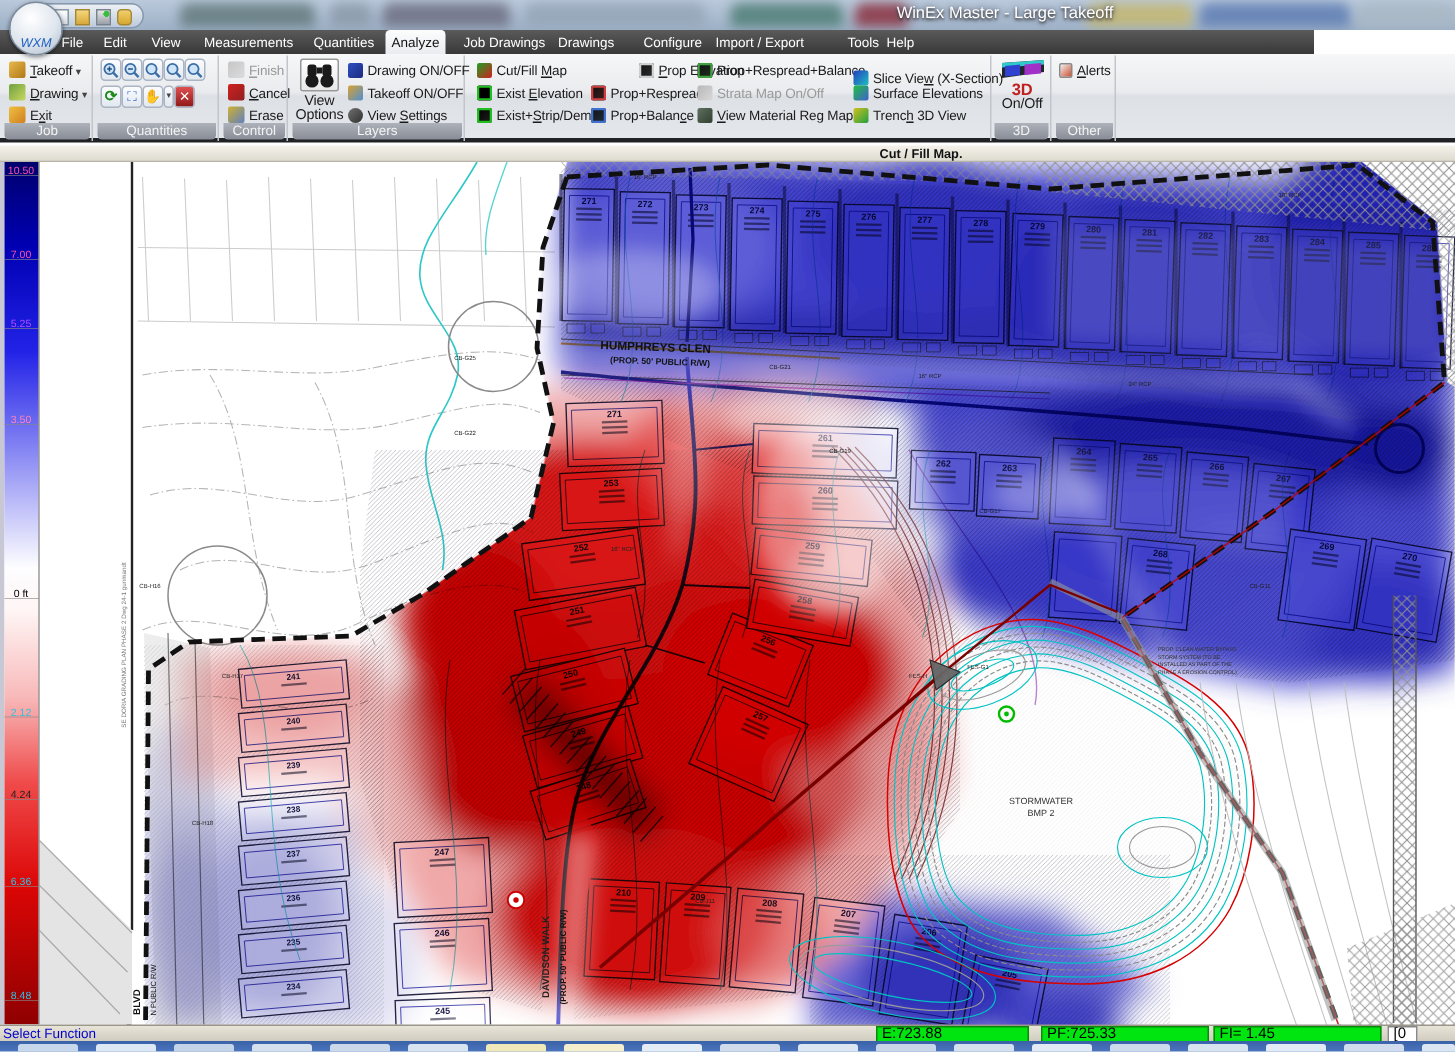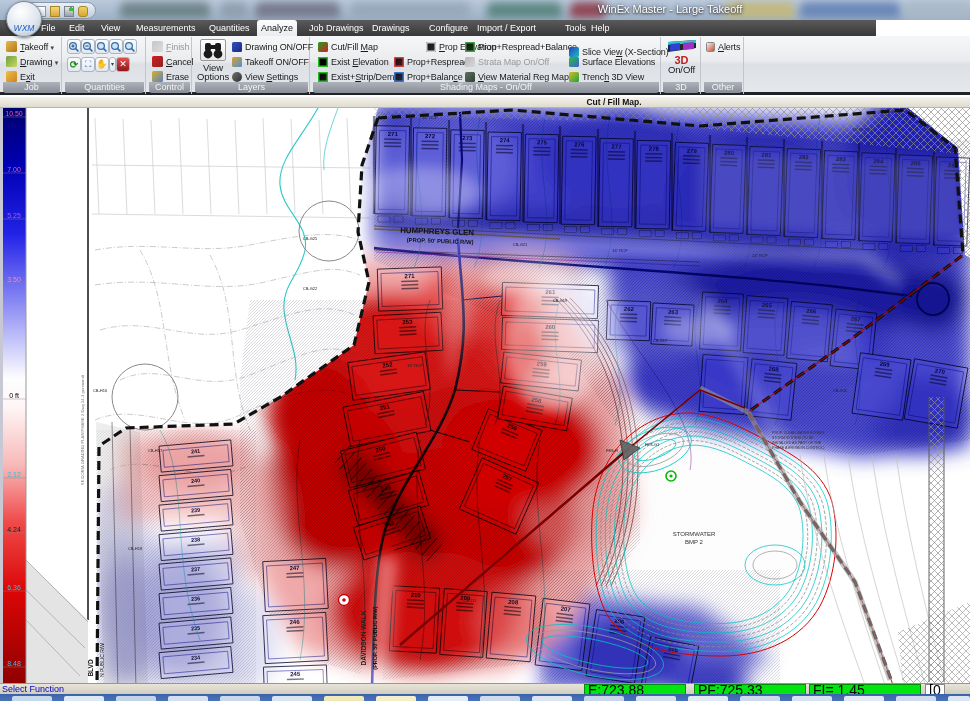--- a/index.html
+++ b/index.html
@@ -19,21 +19,21 @@
 .rrow .ic{display:inline-block;vertical-align:-2px;margin-right:3px;border-radius:1.5px;}
 .dd{font-size:7px;color:#444;}
 .glbl{position:absolute;left:0;right:1px;bottom:1px;height:11px;line-height:11px;text-align:center;font-size:9px;color:#f4f4f4;background:linear-gradient(180deg,#aeb2ba,#878c96);border-radius:0 0 3px 3px;}
 .zb{display:inline-block;width:14px;height:15px;text-align:center;border:1px solid #aab4c2;border-radius:3px;background:linear-gradient(180deg,#fbfcfe,#e2e8f0);margin-right:0px;vertical-align:top;}
 .zb svg{margin-top:1px;}
 #maphdr{position:absolute;left:0;top:97px;width:970px;height:11px;background:linear-gradient(180deg,#f4f2ea,#dedbd0);border-bottom:1px solid #b8b4a8;}
 #maphdr span{position:absolute;left:536px;top:0;width:156px;text-align:center;font-size:8.5px;font-weight:bold;color:#111;line-height:11px;}
 #mapwrap{position:absolute;left:0;top:108px;width:970px;height:575px;}
 #statusbar{position:absolute;left:0;top:683px;width:970px;height:11px;background:linear-gradient(180deg,#e8e4d8,#d0ccc0);border-top:1px solid #9a968a;font-size:9px;}
 #statusbar .sf{position:absolute;left:2px;top:0;color:#0000cc;line-height:11px;}
-.gbox{position:absolute;top:0;height:11px;background:#00e410;border:1px solid #0a8a0a;color:#000;font-size:14px;line-height:10px;padding-left:3px;}
+.gbox{position:absolute;top:0;height:11px;background:#00e410;border:1px solid #0a8a0a;color:#000;font-size:10px;line-height:10px;padding-left:3px;}
 #taskbar{position:absolute;left:0;top:694px;width:970px;height:7px;background:linear-gradient(180deg,#3a62a8,#4a74bd);overflow:hidden;}
 #taskbar i{position:absolute;top:2px;height:7px;border-radius:2px 2px 0 0;}
 </style></head><body>
 <div id="titlebar">
  <span class="blob" style="left:120px;width:90px;background:#47605c;opacity:0.6;"></span>
  <span class="blob" style="left:220px;width:28px;background:#8a98a8;"></span>
  <span class="blob" style="left:255px;width:85px;background:#6a6a7e;"></span>
  <span class="blob" style="left:350px;width:120px;background:#93a4b5;"></span>
  <span class="blob" style="left:487px;width:75px;background:#3c7263;opacity:0.7;"></span>
  <span class="blob" style="left:570px;width:35px;background:#8a2a38;"></span>
@@ -137,21 +137,20 @@
    <div class="rrow" style="left:81px;top:3px;margin-left:32px;"><span class="ic" style="width:10px;height:10px;background:linear-gradient(135deg,#101010,#303030);box-shadow:inset 0 0 0 1.5px #d0d0d0;"></span><u>P</u>rop Elevation</div>
    <div class="rrow" style="left:81px;top:18px;"><span class="ic" style="width:10px;height:10px;background:linear-gradient(135deg,#101010,#402020);box-shadow:inset 0 0 0 1.5px #d04040;"></span>Prop+Respread</div>
    <div class="rrow" style="left:81px;top:33px;"><span class="ic" style="width:10px;height:10px;background:linear-gradient(135deg,#101010,#203040);box-shadow:inset 0 0 0 1.5px #4070d0;"></span>Prop+Balan<u>c</u>e</div>
    <div class="rrow" style="left:152px;top:3px;"><span class="ic" style="width:10px;height:10px;background:linear-gradient(135deg,#101010,#203020);box-shadow:inset 0 0 0 1.5px #40a040;"></span>Prop+Respread+Balance</div>
    <div class="rrow" style="left:152px;top:18px;color:#9a9a9a;"><span class="ic" style="width:10px;height:10px;background:linear-gradient(135deg,#b8b8b8,#d8d8d8);"></span>Strata Map On/Off</div>
    <div class="rrow" style="left:152px;top:33px;"><span class="ic" style="width:10px;height:10px;background:linear-gradient(135deg,#607060,#304030);"></span><u>V</u>iew Material Reg Map</div>
    <div class="rrow" style="left:256px;top:8px;"><span class="ic" style="width:10px;height:10px;background:linear-gradient(135deg,#2040c0,#20c0c0);"></span>Slice Vie<u>w</u> (X-Section)</div>
    <div class="rrow" style="left:256px;top:18px;"><span class="ic" style="width:10px;height:10px;background:linear-gradient(135deg,#20c040,#4060d0);"></span>Surface Elevations</div>
    <div class="rrow" style="left:256px;top:33px;"><span class="ic" style="width:10px;height:10px;background:linear-gradient(135deg,#d0c020,#20a040);"></span>Trenc<u>h</u> 3D View</div>
   </div>
-  <div class="glbl">Shading Maps - On/Off</div>
  </div>
  <div class="grp" style="left:663px;width:38px;">
   <div class="gbody" style="text-align:center;">
     <svg width="32" height="16" style="margin:2px auto 0;display:block;" viewBox="0 0 32 16">
           <polygon points="2,3 30,1 30,9 2,13" fill="#20262e"></polygon>
           <polygon points="2,3 30,1 30,4 2,6" fill="#30c8c8"></polygon>
           <polygon points="4,5 14,4 14,11 4,12" fill="#3040d0"></polygon>
           <polygon points="17,4 28,3 28,10 17,11" fill="#a030c8"></polygon>
         </svg>
     <div style="font-size:11px;font-weight:bold;color:#c02020;line-height:10px;">3D</div>

